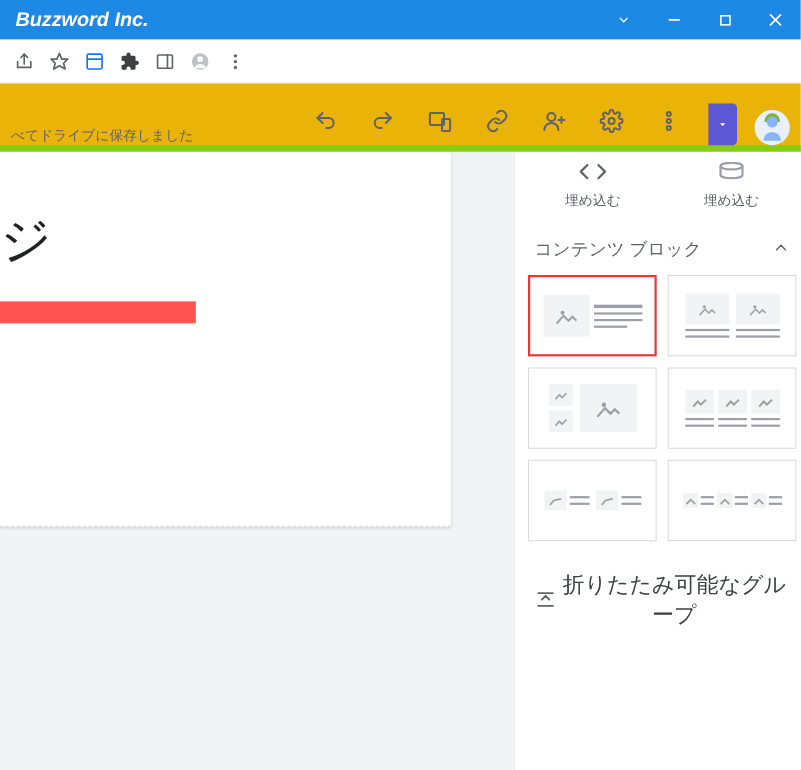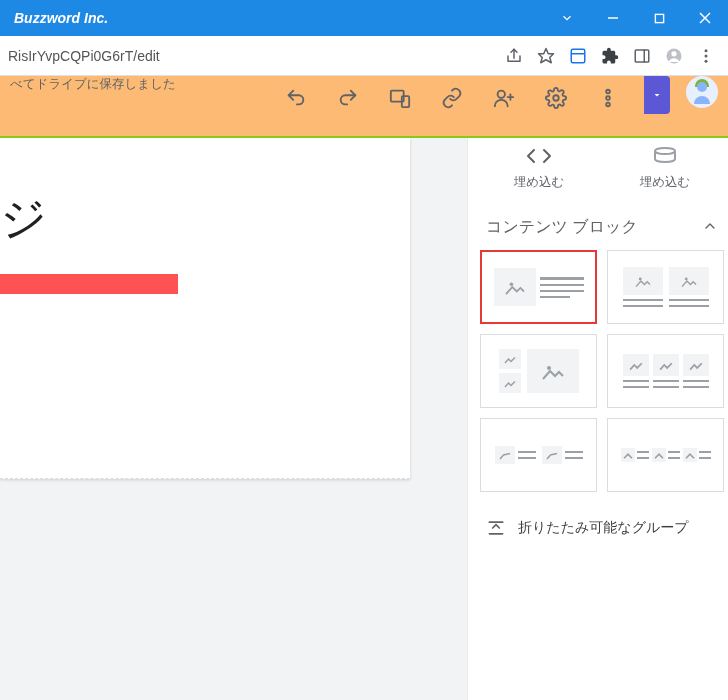--- a/index.html
+++ b/index.html
@@ -1,32 +1,32 @@
 <!DOCTYPE html>
 <html><head>
 <meta charset="utf-8">
 <style>
   * { box-sizing: border-box; margin: 0; padding: 0; }
   body { font-family: Arial, "Hiragino Kaku Gothic ProN", "Meiryo", sans-serif; font-size: 13px; color: #3c4043; overflow: hidden; width: 728px; height: 700px; }
 
   
   .titlebar { background: #1e88e5; height: 36px; display: flex; align-items: center; color: #fff; }
-  .titlebar .title { padding-left: 14px; font-style: italic; font-weight: bold; font-size: 14px; }
+  .titlebar .title { padding-left: 14px; font-style: italic; font-weight: bold; font-size: 18px; }
   .titlebar .spacer { flex: 1; }
   .titlebar .tbtn { width: 46px; height: 36px; display: flex; align-items: center; justify-content: center; cursor: pointer; }
   .titlebar .tbtn svg { stroke: #fff; fill: none; }
 
   
   .urlbar { height: 40px; background: #fff; border-bottom: 1px solid #e0e0e0; display: flex; align-items: center; padding: 0 6px; }
   .urlbar .url { flex: 1; font-size: 14px; color: #555; padding-left: 2px; white-space: nowrap; overflow: hidden; }
   .urlbar .ubtn { width: 32px; height: 32px; display: flex; align-items: center; justify-content: center; cursor: pointer; color:#5f6368; border-radius: 50%; }
   .urlbar .ubtn svg { width:18px; height:18px; }
 
   
-  .toolbar { height: 62px; background:#fdba74; display:flex; align-items:flex-start; padding: 0 10px; border-bottom: 2px solid #84cc16;}
+  .toolbar { height: 62px; background:#eab308; display:flex; align-items:flex-end; padding: 0 10px; border-bottom: 6px solid #84cc16;}
   .toolbar .status { font-size: 12.5px; color:#5f6368; padding-left: 0px; white-space:nowrap; overflow:hidden; }
   .toolbar .spacer { flex:1; }
   .toolbar .ibtn { width:44px; height:44px; display:flex; align-items:center; justify-content:center; cursor:pointer; color:#5f6368; border-radius:50%; margin: 0 4px; }
   .toolbar .ibtn svg { width:22px; height:22px; stroke:#5f6368; fill:none; stroke-width:2;}
   .publish-group { display:flex; margin: 0 10px;}
   .publish-btn { background:#5b57d5; color:#fff; border:none; height:38px; padding: 0 16px; font-size:14px; font-weight:500; border-radius:4px 0 0 4px; cursor:pointer; border-right:1px solid rgba(255,255,255,.3);}
   .publish-dd { background:#5b57d5; color:#fff; border:none; height:38px; width:26px; border-radius:0 4px 4px 0; cursor:pointer; display:flex; align-items:center; justify-content:center;}
   .publish-dd svg{ width:12px;height:12px; fill:#fff;}
   .avatar { width:32px; height:32px; border-radius:50%; background:#e8f0fe; margin-left:6px; display:flex; align-items:center; justify-content:center;}
   .avatar .head{width:10px;height:10px;background:#8ab4f8;border-radius:50%;}
@@ -63,21 +63,21 @@
   .section-header svg{width:16px;height:16px;}
 
   .blocks{ display:grid; grid-template-columns: 1fr 1fr; gap:10px; padding: 0 4px;}
   .block{ border:1px solid #dadce0; height:74px; background:#fff; cursor:pointer; padding:6px; display:flex; align-items:center; justify-content:center; gap:4px;}
   .block.selected{ border:2px solid #e53935; padding:5px;}
   .thumb-img{ background:#f1f3f4; display:flex; align-items:center; justify-content:center;}
   .thumb-img svg{fill:#9aa0a6; stroke:none;}
   .thumb-lines{ display:flex; flex-direction:column; gap:4px;}
   .thumb-line{ height:2px; background:#9aa0a6;}
 
-  .list-item{ display:flex; align-items:center; gap:12px; padding: 14px 10px; font-size:14px; color:#3c4043; cursor:pointer;}
+  .list-item{ display:flex; align-items:center; gap:2px; padding: 14px 10px; font-size:20px; color:#3c4043; cursor:pointer;}
   .list-item .licon{width:20px;height:20px; display:flex;align-items:center;justify-content:center; color:#5f6368;}
 
   
   .ico { stroke:#5f6368; fill:none; stroke-width:2; stroke-linecap:round; stroke-linejoin:round;}
 </style>
 </head>
 <body>
 
 <div class="titlebar">
   <div class="title">Buzzword Inc.</div>
@@ -99,21 +99,20 @@
   </div>
   <div class="tbtn close">
     <svg width="12" height="12" viewBox="0 0 12 12">
         <line x1="1" y1="1" x2="11" y2="11" stroke-width="1.5"></line>
         <line x1="11" y1="1" x2="1" y2="11" stroke-width="1.5"></line>
       </svg>
   </div>
 </div>
 
 <div class="urlbar">
-  <div class="url">RisIrYvpCQPi0G6rT/edit</div>
   <div class="ubtn">
     <svg viewBox="0 0 24 24" class="ico">
         <path d="M4 12v7h16v-7"></path>
         <path d="M12 3v12"></path>
         <path d="M8 7l4-4 4 4"></path>
       </svg>
   </div>
   <div class="ubtn">
     <svg viewBox="0 0 24 24" class="ico">
         <polygon points="12 2 15 9 22 9 17 14 19 21 12 17 5 21 7 14 2 9 9 9"></polygon>

